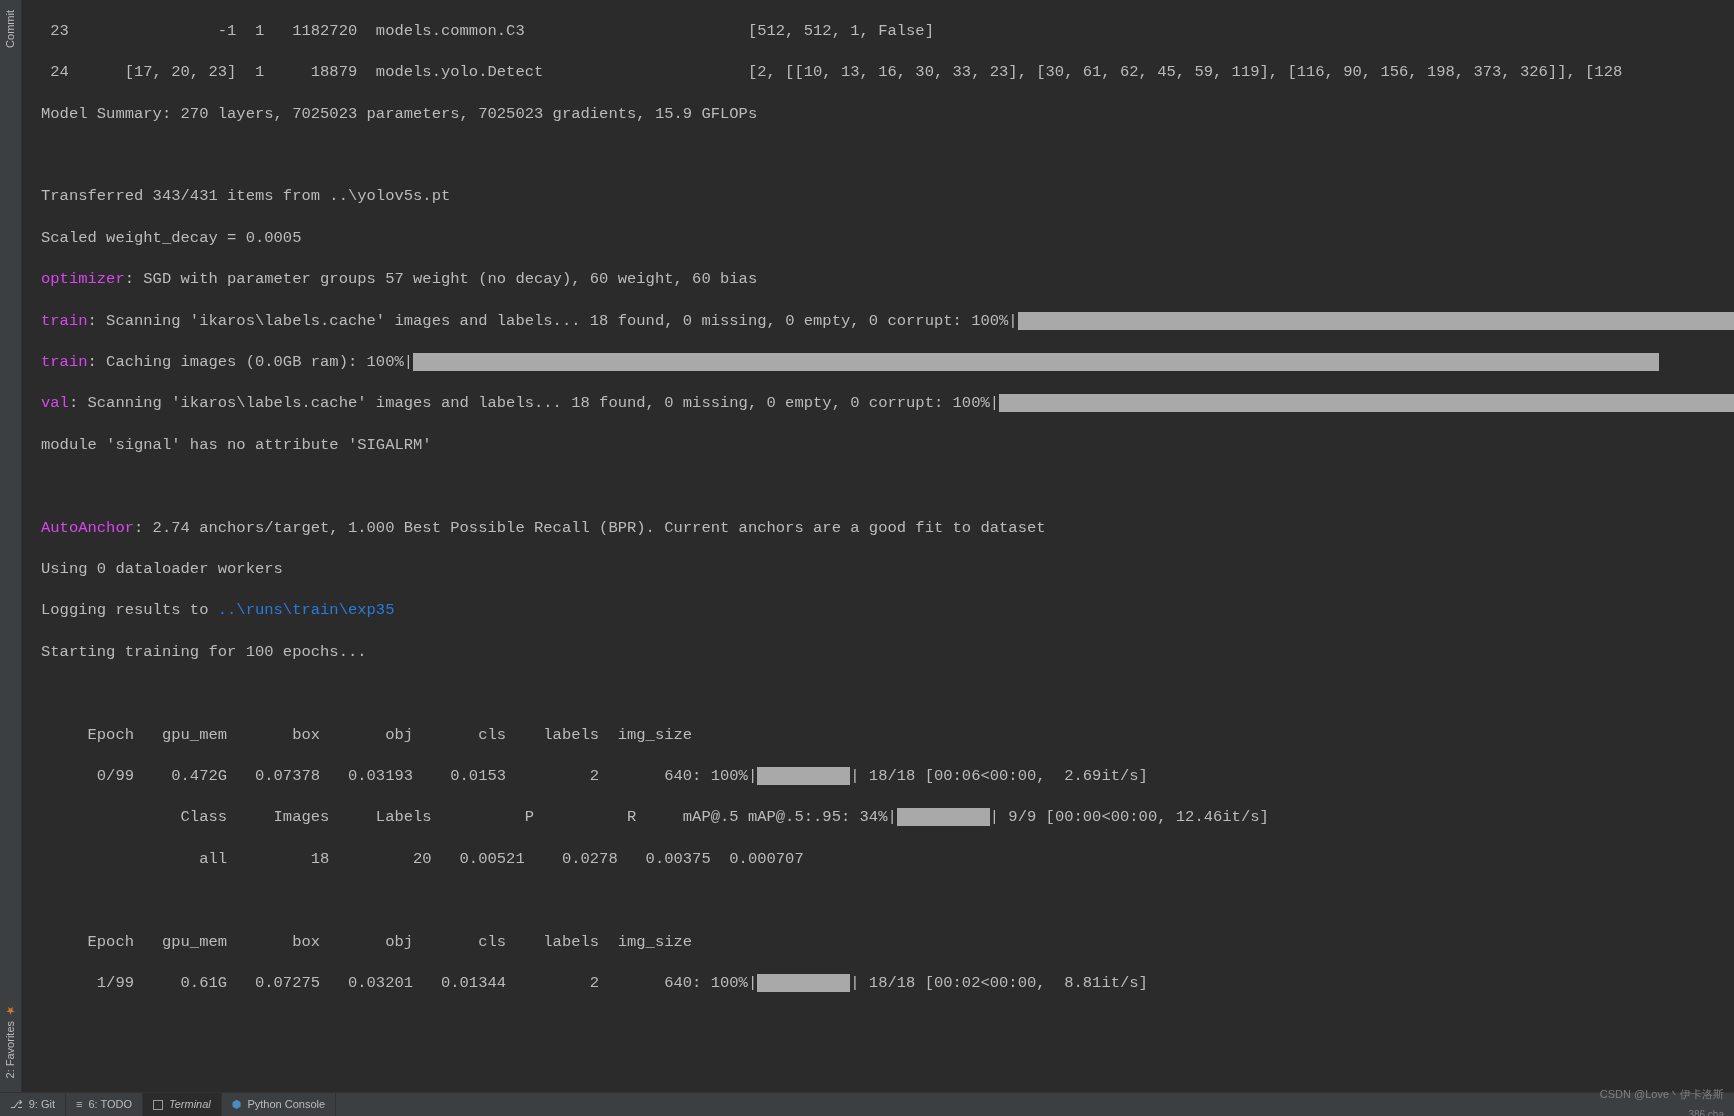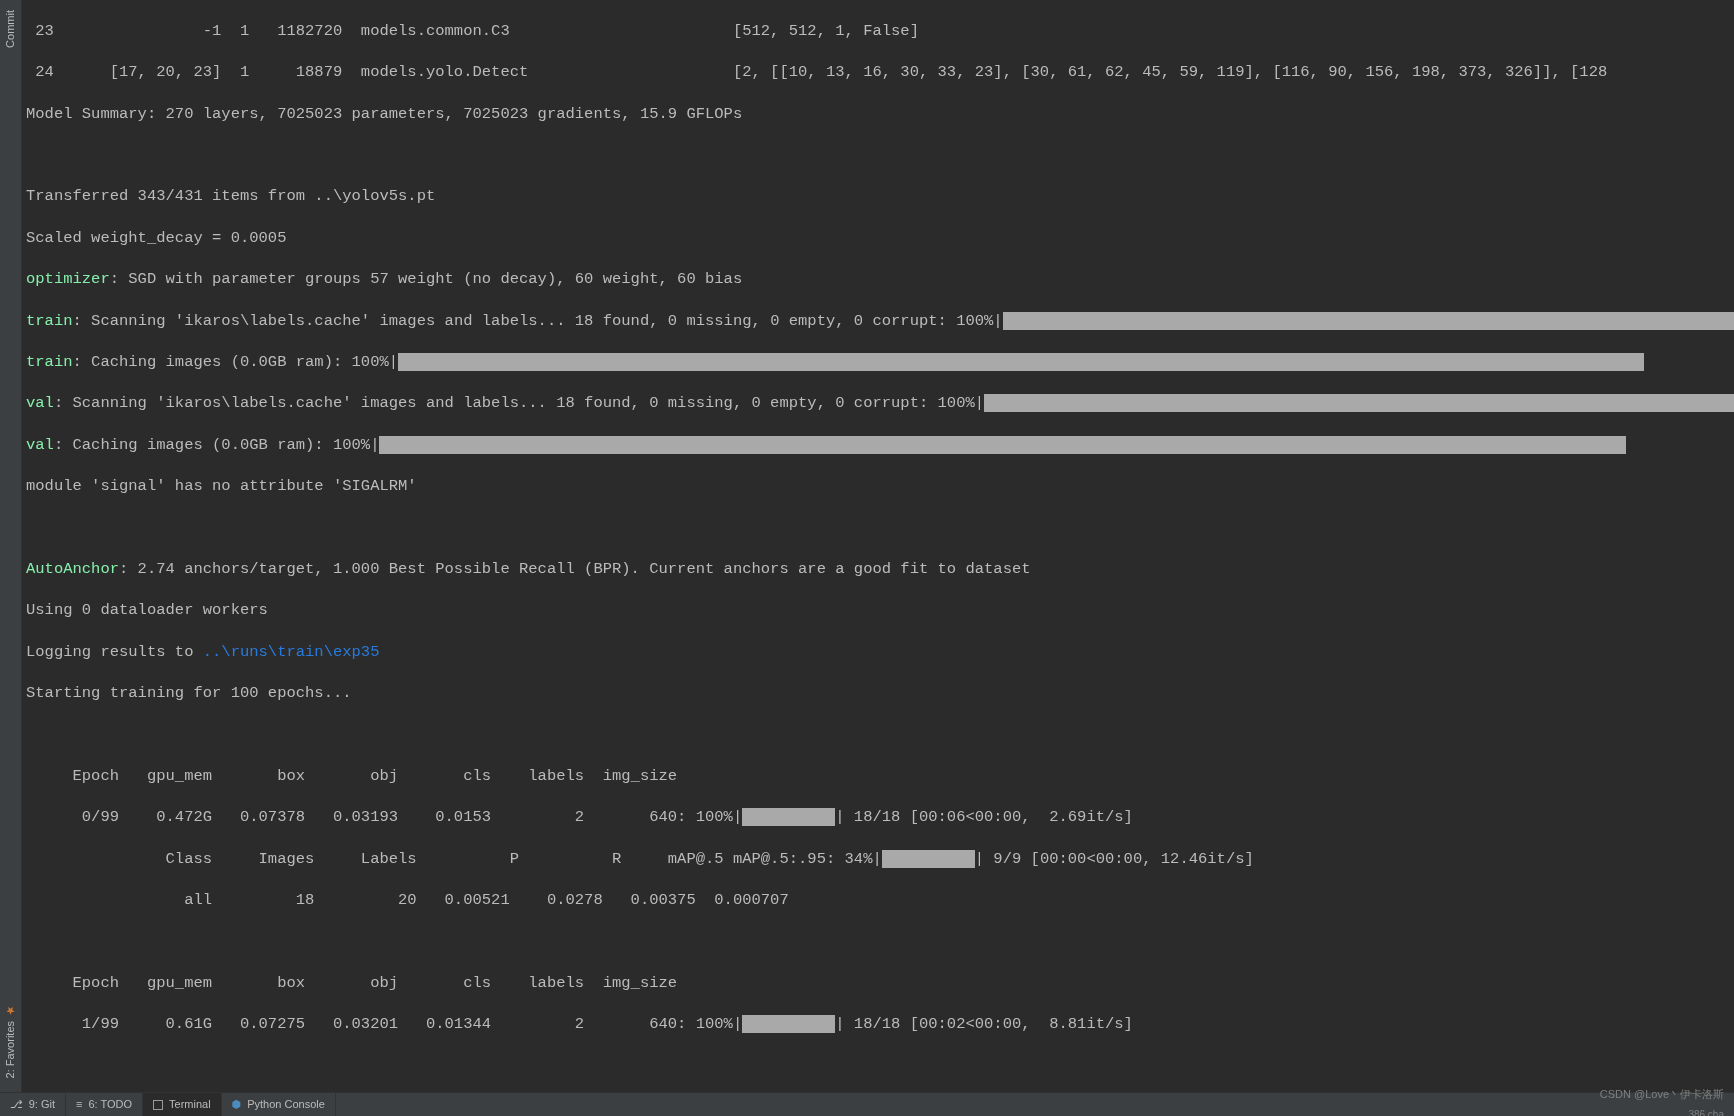--- a/index.html
+++ b/index.html
@@ -19,39 +19,39 @@
   background:#3c3f41; border-right:1px solid #323232;
 }
 .sidebar-left .vtab {
   writing-mode:vertical-rl; transform:rotate(180deg);
   font-family:Arial,sans-serif; font-size:11px; color:#bbbbbb;
   display:flex; align-items:center; gap:4px; padding:6px 0;
   cursor:pointer;
 }
 .terminal {
   position:absolute; left:22px; top:0; right:0; bottom:24px;
-  background:#2b2b2b; padding:0 4px;
+  background:#2b2b2b; padding:0 19px;
   white-space:pre; overflow:hidden;
 }
 .line { display:block; }
-.kw { color:#86efac; }
+.kw { color:#d946ef; }
 .path { color:#287bde; }
 .bar { background:#a9a9a9; color:#2b2b2b; }
 .statusbar {
   position:absolute; left:0; right:0; bottom:0; height:24px;
   background:#3c3f41; border-top:1px solid #323232;
   display:flex; align-items:center;
   font-family:Arial,sans-serif; font-size:11px; color:#bbbbbb;
 }
 .statusbar .tab {
   display:flex; align-items:center; gap:6px;
   padding:0 10px; height:100%; cursor:pointer;
   border-right:1px solid #323232;
 }
-.statusbar .tab.active { background:#2b2b2b; }
+.statusbar .tab.active { background:#2b2b2b;font-style:italic; }
 .statusbar .watermark { margin-left:auto; padding-right:10px; color:#808080; }
 .sq { display:inline-block; width:10px; height:10px; border:1px solid #999; }
 </style>
 </head>
 <body>
 
 <div class="sidebar-left">
   <div class="vtab" style="margin-top:4px">
       <span>Commit</span>
     </div>
@@ -65,21 +65,20 @@
 <span class="line"> 23                -1  1   1182720  models.common.C3                        [512, 512, 1, False]</span>
 <span class="line"> 24      [17, 20, 23]  1     18879  models.yolo.Detect                      [2, [[10, 13, 16, 30, 33, 23], [30, 61, 62, 45, 59, 119], [116, 90, 156, 198, 373, 326]], [128</span>
 <span class="line">Model Summary: 270 layers, 7025023 parameters, 7025023 gradients, 15.9 GFLOPs</span>
 <span class="line"> </span>
 <span class="line">Transferred 343/431 items from ..\yolov5s.pt</span>
 <span class="line">Scaled weight_decay = 0.0005</span>
 <span class="line"><span class="kw">optimizer</span><span>: SGD with parameter groups 57 weight (no decay), 60 weight, 60 bias</span></span>
 <span class="line"><span class="kw">train</span><span>: Scanning 'ikaros\labels.cache' images and labels... 18 found, 0 missing, 0 empty, 0 corrupt: 100%|</span><span class="bar">                                                                                                                                    </span></span>
 <span class="line"><span class="kw">train</span><span>: Caching images (0.0GB ram): 100%|</span><span class="bar">                                                                                                                                      </span></span>
 <span class="line"><span class="kw">val</span><span>: Scanning 'ikaros\labels.cache' images and labels... 18 found, 0 missing, 0 empty, 0 corrupt: 100%|</span><span class="bar">                                                                                                                                    </span></span>
-<span class="line"><span class="kw">val</span><span>: Caching images (0.0GB ram): 100%|</span><span class="bar">                                                                                                                                      </span></span>
 <span class="line">module 'signal' has no attribute 'SIGALRM'</span>
 <span class="line"> </span>
 <span class="line"><span class="kw">AutoAnchor</span><span>: 2.74 anchors/target, 1.000 Best Possible Recall (BPR). Current anchors are a good fit to dataset</span></span>
 <span class="line">Using 0 dataloader workers</span>
 <span class="line"><span>Logging results to </span><span class="path">..\runs\train\exp35</span></span>
 <span class="line">Starting training for 100 epochs...</span>
 <span class="line"> </span>
 <span class="line">     Epoch   gpu_mem       box       obj       cls    labels  img_size</span>
 <span class="line"><span>      0/99    0.472G   0.07378   0.03193    0.0153         2       640: 100%|</span><span class="bar">          </span><span>| 18/18 [00:06&lt;00:00,  2.69it/s]</span></span>
 <span class="line"><span>               Class     Images     Labels          P          R     mAP@.5 mAP@.5:.95: 34%|</span><span class="bar">          </span><span>| 9/9 [00:00&lt;00:00, 12.46it/s]</span></span>

